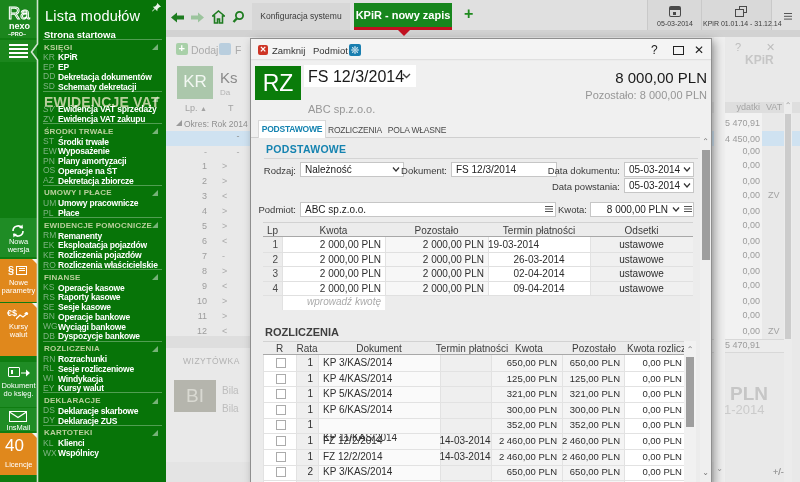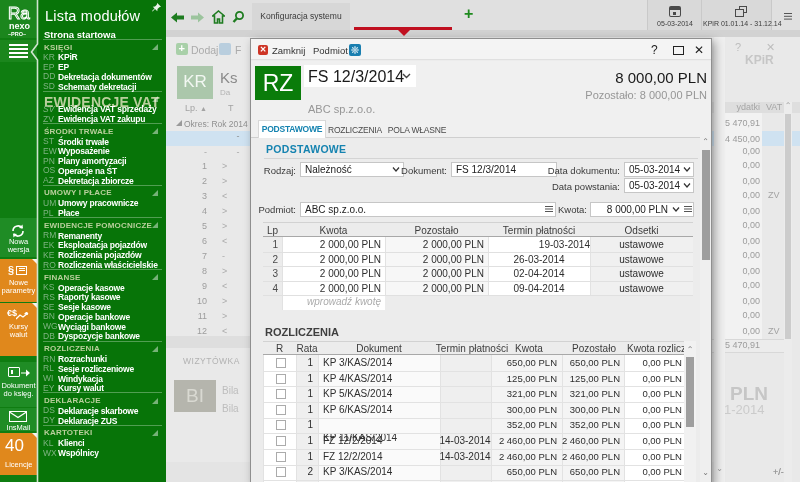--- a/index.html
+++ b/index.html
@@ -22,20 +22,21 @@
 <svg class="ab" style="left:212px;top:10px;" width="13" height="14" viewBox="0 0 13 14">
       <path d="M6.5 1 L12.5 6 h-2 v7 h-3 v-4 h-2 v4 h-3 V6 h-2 Z" fill="none" stroke="#1e7c20" stroke-width="1.6"></path>
     </svg>
 <svg class="ab" style="left:232px;top:10px;" width="13" height="14" viewBox="0 0 13 14">
       <circle cx="7.5" cy="5.5" r="3.6" fill="none" stroke="#1e7c20" stroke-width="1.8"></circle>
       <path d="M4.8 8.5 L1.5 12" stroke="#1e7c20" stroke-width="2.4"></path>
     </svg>
 
 <div class="ab" style="left:252px;top:3px;width:98px;height:27px;background:#d7d7d7;"></div>
 <div class="ab" style="left:252px;top:3px;width:98px;height:27px;line-height:27px;text-align:center;font-size:8.5px;color:#3a3a3a;">Konfiguracja systemu</div>
+<div class="ab" style="left:354px;top:3px;width:98px;height:24px;background:#17861d;color:#fff;line-height:24px;text-align:center;font-size:11px;font-weight:bold;">KPiR - nowy zapis</div>
 <div class="ab" style="left:354px;top:27px;width:98px;height:3px;background:#c01020;"></div>
 <div class="ab" style="left:398px;top:30px;width:0;height:0;border-left:6px solid transparent;border-right:6px solid transparent;border-top:6px solid #c01020;z-index:30;"></div>
 <div class="ab" style="left:464px;top:5px;font-size:16px;font-weight:bold;color:#1e8a1e;">+</div>
 
 <div class="ab" style="left:647px;top:0;width:125px;height:30px;background:#d9d9d9;border-left:1px solid #c9c9c9;border-right:1px solid #c9c9c9;"></div>
 <div class="ab" style="left:701px;top:0;width:1px;height:30px;background:#c9c9c9;"></div>
 <div class="ab" style="left:669px;top:6px;width:12px;height:11px;border:1.5px solid #4a4a4a;border-radius:2px;border-top-width:4px;"></div>
 <div class="ab" style="left:673px;top:12px;width:3px;height:3px;background:#4a4a4a;"></div>
 <div class="ab" style="left:648px;top:20px;width:54px;text-align:center;font-size:7px;color:#3c3c3c;">05-03-2014</div>
 <div class="ab" style="left:739px;top:6px;width:8px;height:7px;border:1.3px solid #4a4a4a;"></div>
@@ -375,21 +376,21 @@
 <div style="position:absolute;left:225px;top:3px;width:102px;text-align:center;font-size:10px;color:#3c3c3c;">Termin płatności</div>
 <div style="position:absolute;left:327px;top:3px;width:103px;text-align:center;font-size:10px;color:#3c3c3c;">Odsetki</div>
 <div style="position:absolute;left:0;top:14px;width:430px;border-top:1px solid #a8a8a8;"></div>
 <div style="position:absolute;left:19px;top:15px;width:103px;height:73px;background:#fff;border-left:1px solid #e2e2e2;"></div>
 <div style="position:absolute;left:122px;top:15px;width:103px;height:59px;background:#f7f7f7;border-left:1px solid #e2e2e2;"></div>
 <div style="position:absolute;left:225px;top:15px;width:102px;height:59px;background:#ffffff;border-left:1px solid #e2e2e2;"></div>
 <div style="position:absolute;left:327px;top:15px;width:103px;height:59px;background:#f0f0f0;border-left:1px solid #e2e2e2;"></div>
 <div style="position:absolute;left:0;top:17px;width:15px;text-align:right;font-size:10px;color:#4a4a4a;">1</div>
 <div style="position:absolute;left:19px;top:17px;width:99px;text-align:right;font-size:10px;color:#2e2e2e;white-space:nowrap;">2 000,00 PLN</div>
 <div style="position:absolute;left:122px;top:17px;width:99px;text-align:right;font-size:10px;color:#2e2e2e;white-space:nowrap;">2 000,00 PLN</div>
-<div style="position:absolute;left:225px;top:17px;width:102px;text-align:right;font-size:10px;color:#2e2e2e;">19-03-2014</div>
+<div style="position:absolute;left:225px;top:17px;width:102px;text-align:left;font-size:10px;color:#2e2e2e;">19-03-2014</div>
 <div style="position:absolute;left:327px;top:17px;width:103px;text-align:center;font-size:10px;color:#2e2e2e;">ustawowe</div>
 <div style="position:absolute;left:0;top:29.6px;width:430px;border-top:1px solid #e0e0e0;"></div>
 <div style="position:absolute;left:0;top:31.6px;width:15px;text-align:right;font-size:10px;color:#4a4a4a;">2</div>
 <div style="position:absolute;left:19px;top:31.6px;width:99px;text-align:right;font-size:10px;color:#2e2e2e;white-space:nowrap;">2 000,00 PLN</div>
 <div style="position:absolute;left:122px;top:31.6px;width:99px;text-align:right;font-size:10px;color:#2e2e2e;white-space:nowrap;">2 000,00 PLN</div>
 <div style="position:absolute;left:225px;top:31.6px;width:102px;text-align:center;font-size:10px;color:#2e2e2e;">26-03-2014</div>
 <div style="position:absolute;left:327px;top:31.6px;width:103px;text-align:center;font-size:10px;color:#2e2e2e;">ustawowe</div>
 <div style="position:absolute;left:0;top:44.2px;width:430px;border-top:1px solid #e0e0e0;"></div>
 <div style="position:absolute;left:0;top:46.2px;width:15px;text-align:right;font-size:10px;color:#4a4a4a;">3</div>
 <div style="position:absolute;left:19px;top:46.2px;width:99px;text-align:right;font-size:10px;color:#2e2e2e;white-space:nowrap;">2 000,00 PLN</div>

